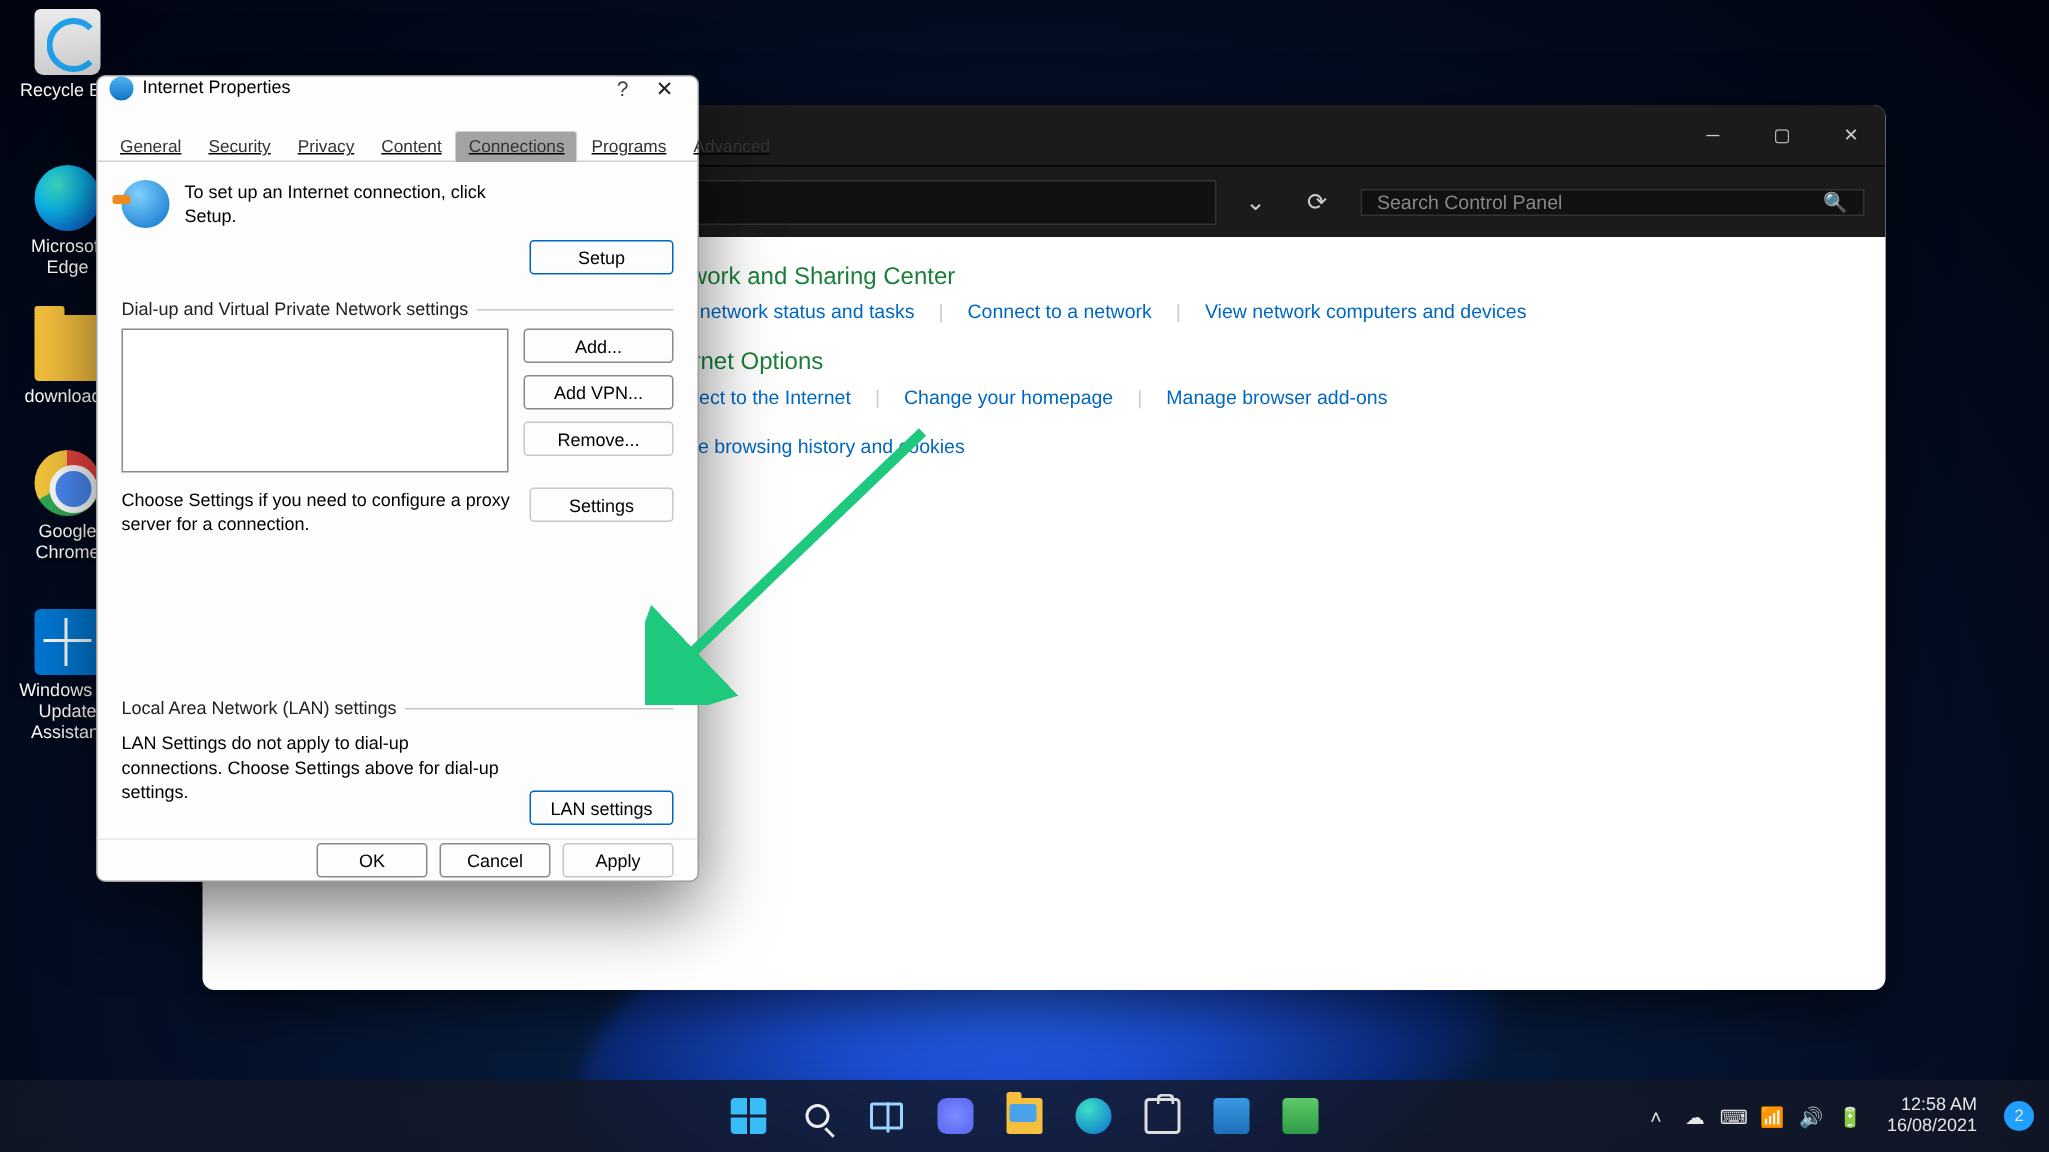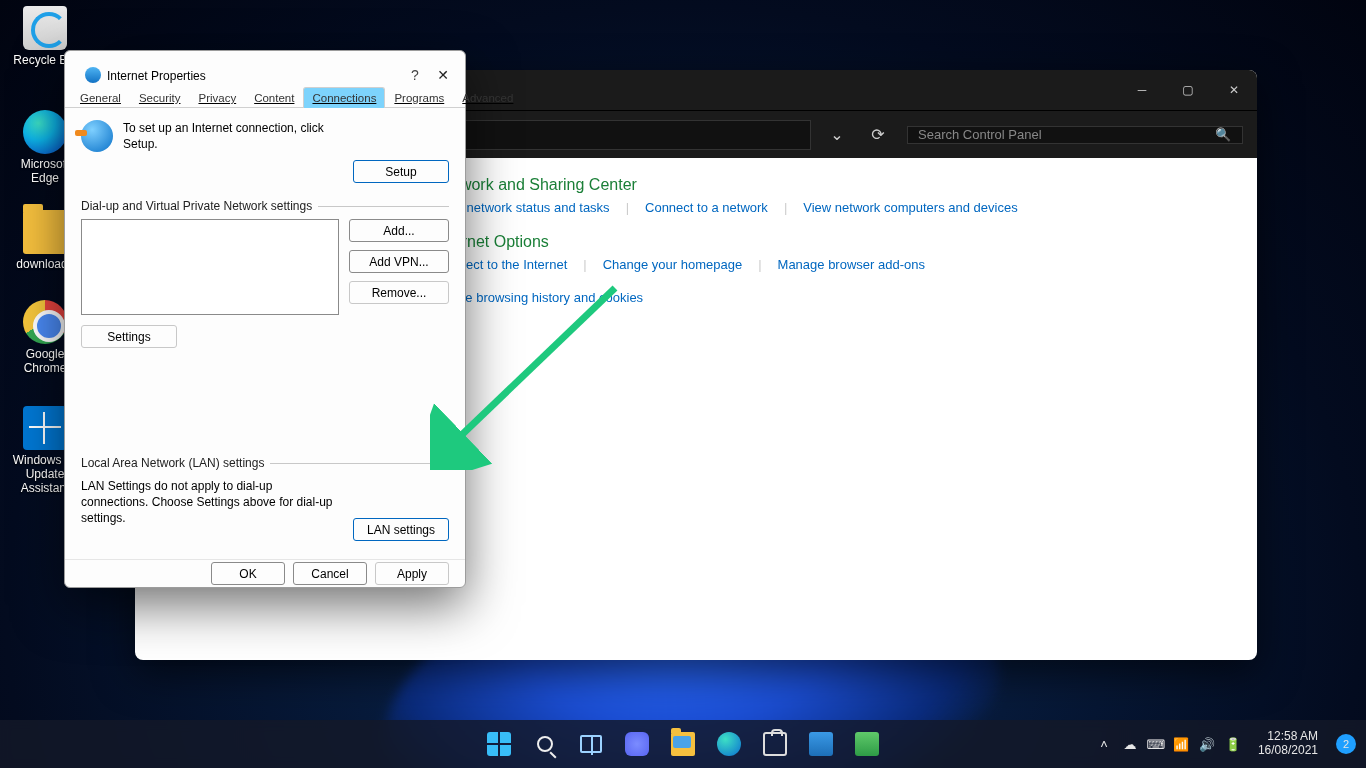--- a/index.html
+++ b/index.html
@@ -63,28 +63,28 @@
   .linkrow .sep{color:#ccc;}
 
   
   .dlg{
     position:absolute; left:64px; top:50px; width:402px; height:538px;
     background:#fdfdfd; border:1px solid #9c9c9c; border-radius:6px;
     box-shadow:0 18px 50px rgba(0,0,0,.55);
     color:#000; font-size:12px;
     display:flex; flex-direction:column;
   }
-  .dlg-titlebar{height:32px;display:flex;align-items:flex-end;padding:0 8px;margin-left:12px;}
+  .dlg-titlebar{height:32px;display:flex;align-items:flex-start;padding:0 8px;}
   .dlg-ic{width:16px;height:16px;background:linear-gradient(#4fb4f3,#1272c4);border-radius:50%;margin-right:6px;}
   .dlg-title{font-size:12px;}
   .dlg-help{margin-left:auto;width:28px;text-align:center;font-size:14px;color:#444;cursor:pointer;}
   .dlg-close{width:28px;text-align:center;font-size:14px;color:#222;cursor:pointer;}
   .tabs{display:flex;border-bottom:1px solid #d0d0d0;padding:0 6px;height:25px;align-items:flex-end;gap:0;text-decoration:underline;}
   .tab{padding:4px 8px;font-size:11.5px;color:#333;cursor:pointer;border:1px solid transparent;border-bottom:none;position:relative;top:1px;}
-  .tab.active{background:#7dd3fc;border-color:#d0d0d0;border-radius:3px 3px 0 0;}
+  .tab.active{background:#a3a3a3;border-color:#d0d0d0;border-radius:3px 3px 0 0;}
   .dlg-body{flex:1;padding:12px 16px 8px;}
   .setup-row{display:flex;align-items:flex-start;gap:10px;}
   .globe-ic{width:32px;height:32px;background:radial-gradient(circle at 35% 30%,#7fd0ff,#0a71c8);border-radius:50%;position:relative;flex:none;}
   .globe-ic:before{content:"";position:absolute;left:-6px;top:10px;width:12px;height:6px;background:#f08a1d;border-radius:2px;}
   .setup-txt{flex:1;line-height:1.35;}
   .btn{background:#fdfdfd;border:1px solid #8a8a8a;border-radius:3px;height:23px;min-width:96px;font-size:12px;cursor:pointer;}
   .btn:disabled{color:#000000;border-color:#c8c8c8;cursor:default;}
   .btn-primary{border-color:#0067c0;margin-top:40px;}
   .group-label{margin-top:16px;font-size:12px;display:flex;align-items:center;gap:6px;color:#222;}
   .group-label:after{content:"";flex:1;height:1px;background:#c8c8c8;}
@@ -231,20 +231,21 @@
       </div>
     <div class="dial-row">
       <div class="dial-list"></div>
       <div class="dial-btns">
         <button class="btn">Add...</button>
         <button class="btn">Add VPN...</button>
         <button class="btn" disabled="">Remove...</button>
       </div>
     </div>
     <div class="settings-row">
+      <div class="txt">Choose Settings if you need to configure a proxy server for a connection.</div>
       <button class="btn" disabled="">Settings</button>
     </div>
 
     <div class="lan-area">
       <div class="group-label">
           <span>Local Area Network (LAN) settings</span>
         </div>
       <div class="lan-row">
         <div class="txt">LAN Settings do not apply to dial-up connections. Choose Settings above for dial-up settings.</div>
         <button class="btn btn-primary">LAN settings</button>

